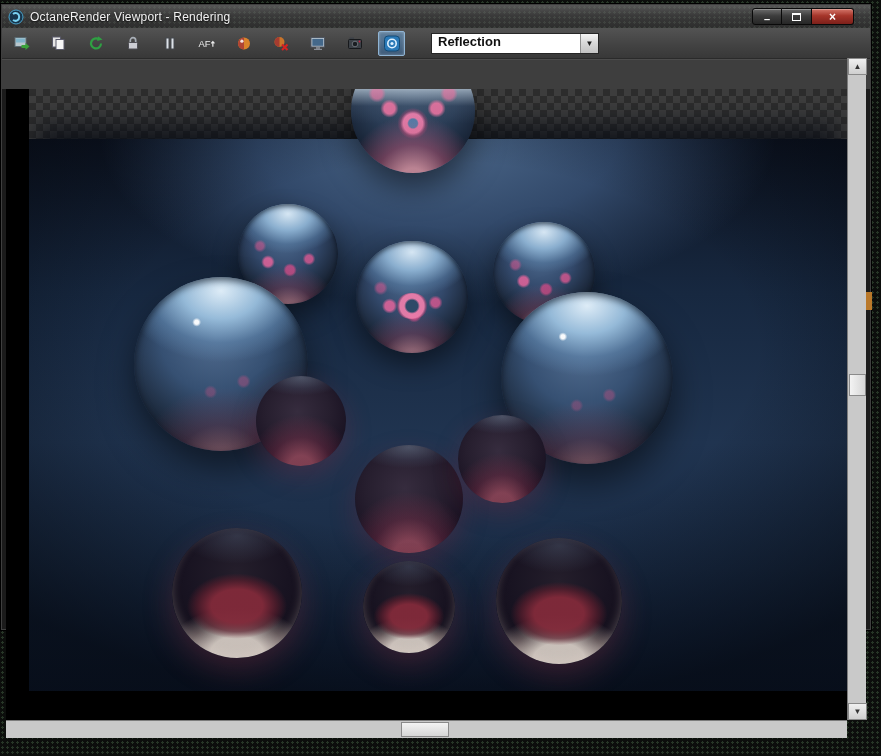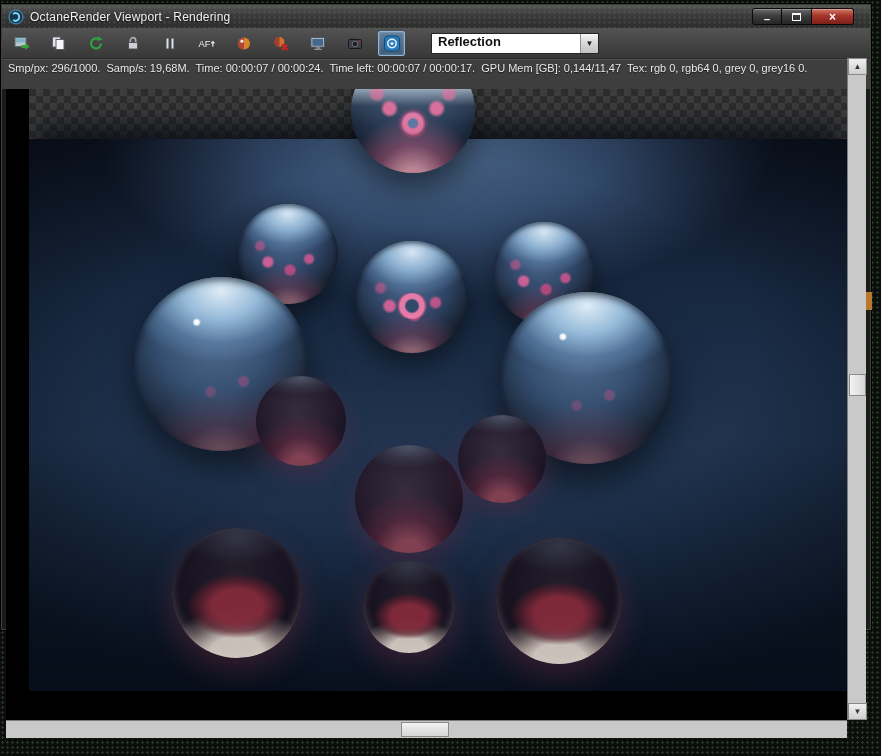--- a/index.html
+++ b/index.html
@@ -294,21 +294,20 @@
           </svg>
       </span>
     </div>
     <div class="kernel-select">
       <span class="kernel-value">Reflection</span>
       <span class="kernel-arrow">▼</span>
     </div>
   </div>
 
   <div class="statusbar">
-    <div class="status-line">Smp/px: 296/1000.  Samp/s: 19,68M.  Time: 00:00:07 / 00:00:24.  Time left: 00:00:07 / 00:00:17.  GPU Mem [GB]: 0,144/11,47  Tex: rgb 0, rgb64 0, grey 0, grey16 0.</div>
   </div>
 
   <div class="client">
     <div class="render-area">
       <div class="checker"></div>
       <div class="scene"></div>
       <div class="sphere-layer" id="sphere-layer">
           <div class="sp cut" style="left: 322px; top: -40px; height: 124px; width: 124px;"></div>
           <div class="sp blue" style="left: 209px; top: 115px; height: 100px; width: 100px;"></div>
           <div class="sp blue eye" style="left: 327px; top: 152px; height: 112px; width: 112px;"></div>

